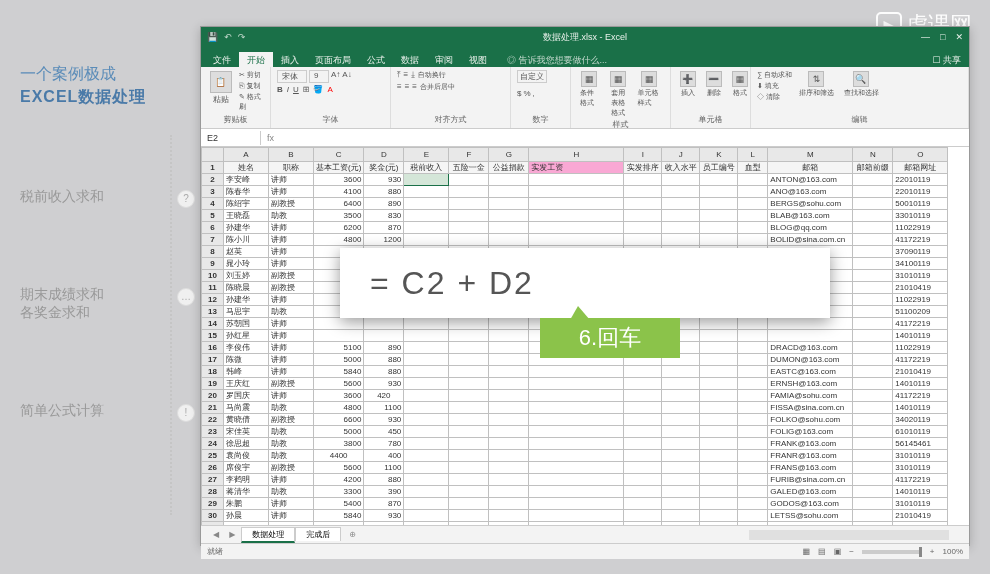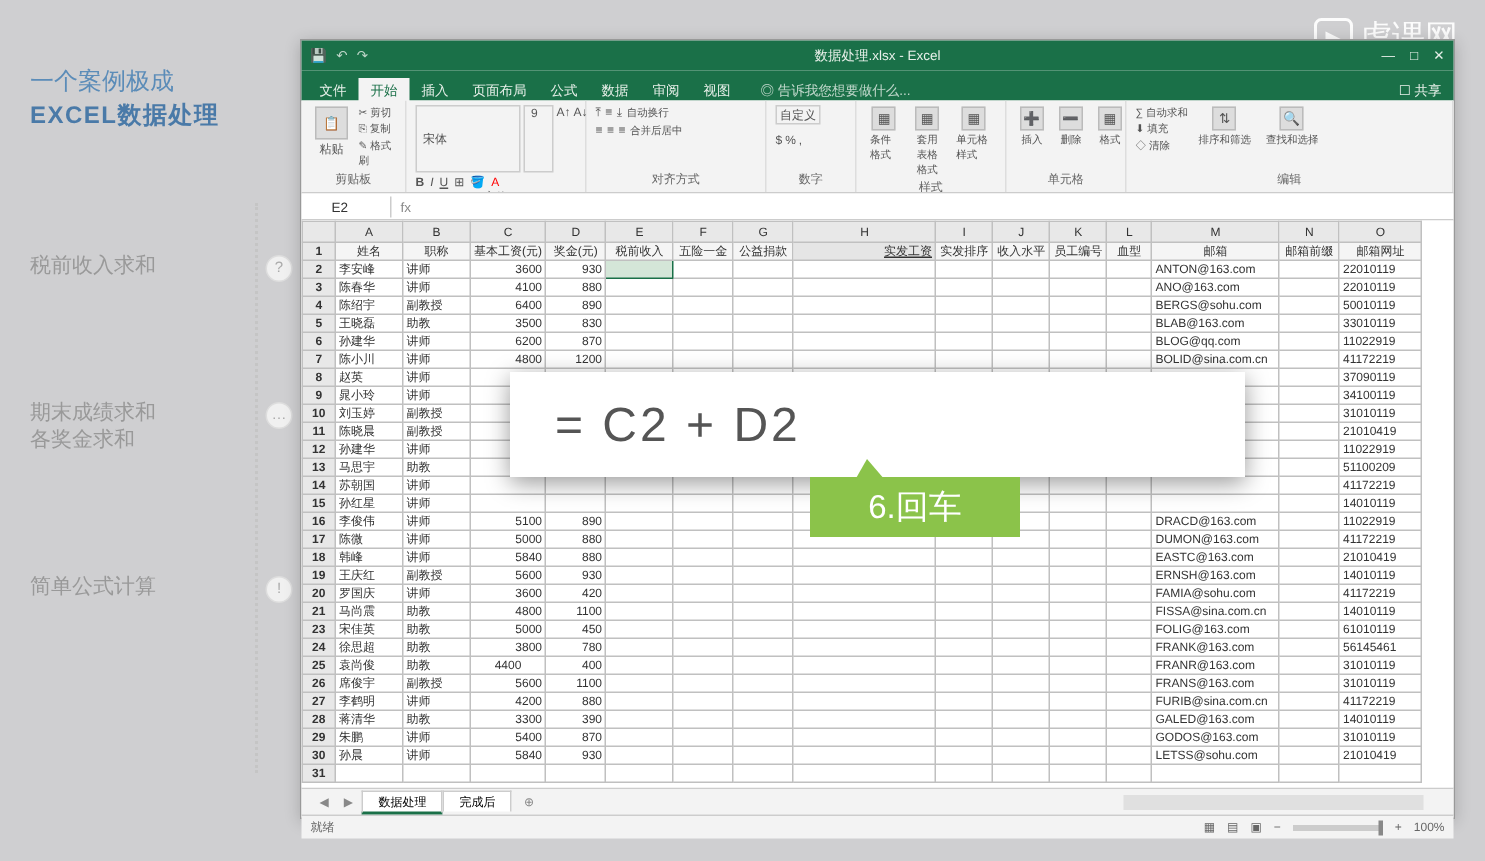--- a/index.html
+++ b/index.html
@@ -1,17 +1,17 @@
 <!DOCTYPE html>
 <html><head>
 <meta charset="utf-8">
 <style>
 *{margin:0;padding:0;box-sizing:border-box;font-family:"Microsoft YaHei",Arial,sans-serif}
 body{width:990px;height:574px;background:#e5e6e8;position:relative;overflow:hidden}
-.sidebar{position:absolute;left:20px;top:44px;width:150px}
+.sidebar{position:absolute;left:20px;top:64px;width:150px}
 .side-title1{color:#5b8cb8;font-size:16px;margin-bottom:2px}
 .side-title2{color:#4a7aa8;font-size:16px;font-weight:bold;letter-spacing:1px}
 .side-item{color:#999;font-size:14px;margin-top:80px;position:relative}
 .side-item .dot{position:absolute;right:-25px;top:2px;width:18px;height:18px;border-radius:50%;background:#f0f0f0;border:1px solid #ddd;color:#aaa;font-size:10px;line-height:16px;text-align:center}
 .dotted-line{position:absolute;left:170px;top:135px;width:1px;height:380px;border-left:2px dotted #c5c5c5}
 .watermark{position:absolute;right:18px;top:10px;color:#fff;font-size:22px;font-weight:300;opacity:.95;display:flex;align-items:center;gap:4px}
 .watermark .icon{width:26px;height:26px;border:2px solid #fff;border-radius:5px;display:flex;align-items:center;justify-content:center;font-size:14px}
 .excel-window{position:absolute;left:200px;top:26px;width:770px;height:520px;background:#fff;box-shadow:0 2px 10px rgba(0,0,0,.2);border:1px solid #999}
 .excel-titlebar{height:20px;background:#1a7048;color:#e8f0ea;font-size:9px;display:flex;align-items:center;position:relative}
 .excel-titlebar .left-icons{display:flex;gap:6px;padding-left:6px}
@@ -24,21 +24,21 @@
 .excel-tabs .tell{margin-left:10px;opacity:.8}
 .excel-tabs .share{margin-left:auto;margin-right:8px}
 .ribbon{height:62px;background:#f3f3f3;border-bottom:1px solid #ccc;display:flex;font-size:8px;color:#555;overflow:hidden}
 .ribbon-group{border-right:1px solid #ddd;padding:3px 6px;display:flex;flex-direction:column;justify-content:space-between;position:relative}
 .ribbon-group .label{text-align:center;font-size:8px;color:#666;margin-top:auto}
 .ribbon-group .content{display:flex;gap:4px;align-items:flex-start;flex:1}
 .ribbon-btn{display:flex;flex-direction:column;align-items:center;gap:1px;padding:1px 3px}
 .ribbon-btn .ico{width:16px;height:16px;background:#ddd;border:1px solid #bbb;display:flex;align-items:center;justify-content:center;font-size:9px}
 .ribbon-btn.big .ico{width:22px;height:22px}
 .formula-bar{height:18px;border-bottom:1px solid #ccc;display:flex;align-items:center;font-size:9px;background:#fff}
-.formula-bar .name-box{width:60px;border-right:1px solid #ccc;padding:2px 20px;color:#333}
+.formula-bar .name-box{width:60px;border-right:1px solid #ccc;padding:2px 6px;color:#333}
 .formula-bar .fx{padding:0 6px;color:#888}
 .grid-area{height:378px;overflow:hidden;position:relative;background:#fff}
 .grid{border-collapse:collapse;font-size:8px;color:#333;table-layout:fixed}
 .grid th,.grid td{border:1px solid #c0c0c0;padding:0 2px;height:12px;overflow:hidden;white-space:nowrap;text-overflow:clip}
 .grid thead th{background:#e8e8e8;font-weight:normal;text-align:center;height:14px}
 .grid .row-hdr{background:#e8e8e8;text-align:center;width:22px}
 .grid td.sel{background:#d4e6d8;border:1px solid #1a7048}
 .sheet-tabs{height:18px;border-top:1px solid #ccc;display:flex;align-items:center;font-size:8px;background:#f3f3f3;padding-left:8px;gap:2px}
 .sheet-tabs .nav{color:#888;padding:0 4px}
 .sheet-tabs .stab{padding:2px 10px;background:#fff;border:1px solid #ccc;border-bottom:none}
@@ -109,21 +109,21 @@
           <span>✂ 剪切</span>
           <span>⎘ 复制</span>
           <span>✎ 格式刷</span>
         </div>
       </div>
       <div class="label">剪贴板</div>
     </div>
     <div class="ribbon-group" style="width:120px">
       <div class="content" style="flex-direction:column;gap:2px">
         <div style="display:flex;gap:2px">
-          <span style="border:1px solid #ccc;padding:16px 4px;width:70px">宋体</span>
+          <span style="border:1px solid #ccc;padding:0 4px;width:30px">宋体</span>
           <span style="border:1px solid #ccc;padding:0 4px;width:20px">9</span>
           <span>A↑</span>
           <span>A↓</span>
         </div>
         <div style="display:flex;gap:4px">
           <span><b>B</b></span>
           <span><i>I</i></span>
           <span><u>U</u></span>
           <span>⊞</span>
           <span>🪣</span>
@@ -264,21 +264,21 @@
         <tbody>
           <tr>
             <th class="row-hdr">1</th>
             <td style="text-align: center; background: rgb(245, 245, 245);">姓名</td>
             <td style="text-align: center; background: rgb(245, 245, 245);">职称</td>
             <td style="text-align: center; background: rgb(245, 245, 245);">基本工资(元)</td>
             <td style="text-align: center; background: rgb(245, 245, 245);">奖金(元)</td>
             <td style="text-align: center; background: rgb(245, 245, 245);">税前收入</td>
             <td style="text-align: center; background: rgb(245, 245, 245);">五险一金</td>
             <td style="text-align: center; background: rgb(245, 245, 245);">公益捐款</td>
-            <td style="text-align: right; background: #e5e5e5; text-decoration: underline;">实发工资</td>
+            <td style="text-align: left; background: #f9a8d4;">实发工资</td>
             <td style="text-align: center; background: rgb(245, 245, 245);">实发排序</td>
             <td style="text-align: center; background: rgb(245, 245, 245);">收入水平</td>
             <td style="text-align: center; background: rgb(245, 245, 245);">员工编号</td>
             <td style="text-align: center; background: rgb(245, 245, 245);">血型</td>
             <td style="text-align: center; background: rgb(245, 245, 245);">邮箱</td>
             <td style="text-align: center; background: rgb(245, 245, 245);">邮箱前缀</td>
             <td style="text-align: center; background: rgb(245, 245, 245);">邮箱网址</td>
           </tr>
           <tr>
             <th class="row-hdr">2</th>
@@ -602,21 +602,21 @@
             <td></td>
             <td>ERNSH@163.com</td>
             <td></td>
             <td>14010119</td>
           </tr>
           <tr>
             <th class="row-hdr">20</th>
             <td>罗国庆</td>
             <td>讲师</td>
             <td style="text-align: right;">3600</td>
-            <td style="text-align: right;">420</td>
+            <td style="text-align: center;">420</td>
             <td></td>
             <td></td>
             <td></td>
             <td></td>
             <td></td>
             <td></td>
             <td></td>
             <td></td>
             <td>FAMIA@sohu.com</td>
             <td></td>
@@ -632,20 +632,38 @@
             <td></td>
             <td></td>
             <td></td>
             <td></td>
             <td></td>
             <td></td>
             <td></td>
             <td>FISSA@sina.com.cn</td>
             <td></td>
             <td>14010119</td>
+          </tr>
+          <tr>
+            <th class="row-hdr">22</th>
+            <td>黄晓倩</td>
+            <td>副教授</td>
+            <td style="text-align: right;">6600</td>
+            <td style="text-align: right;">930</td>
+            <td></td>
+            <td></td>
+            <td></td>
+            <td></td>
+            <td></td>
+            <td></td>
+            <td></td>
+            <td></td>
+            <td>FOLKO@sohu.com</td>
+            <td></td>
+            <td>34020119</td>
           </tr>
           <tr>
             <th class="row-hdr">23</th>
             <td>宋佳英</td>
             <td>助教</td>
             <td style="text-align: right;">5000</td>
             <td style="text-align: right;">450</td>
             <td></td>
             <td></td>
             <td></td>

